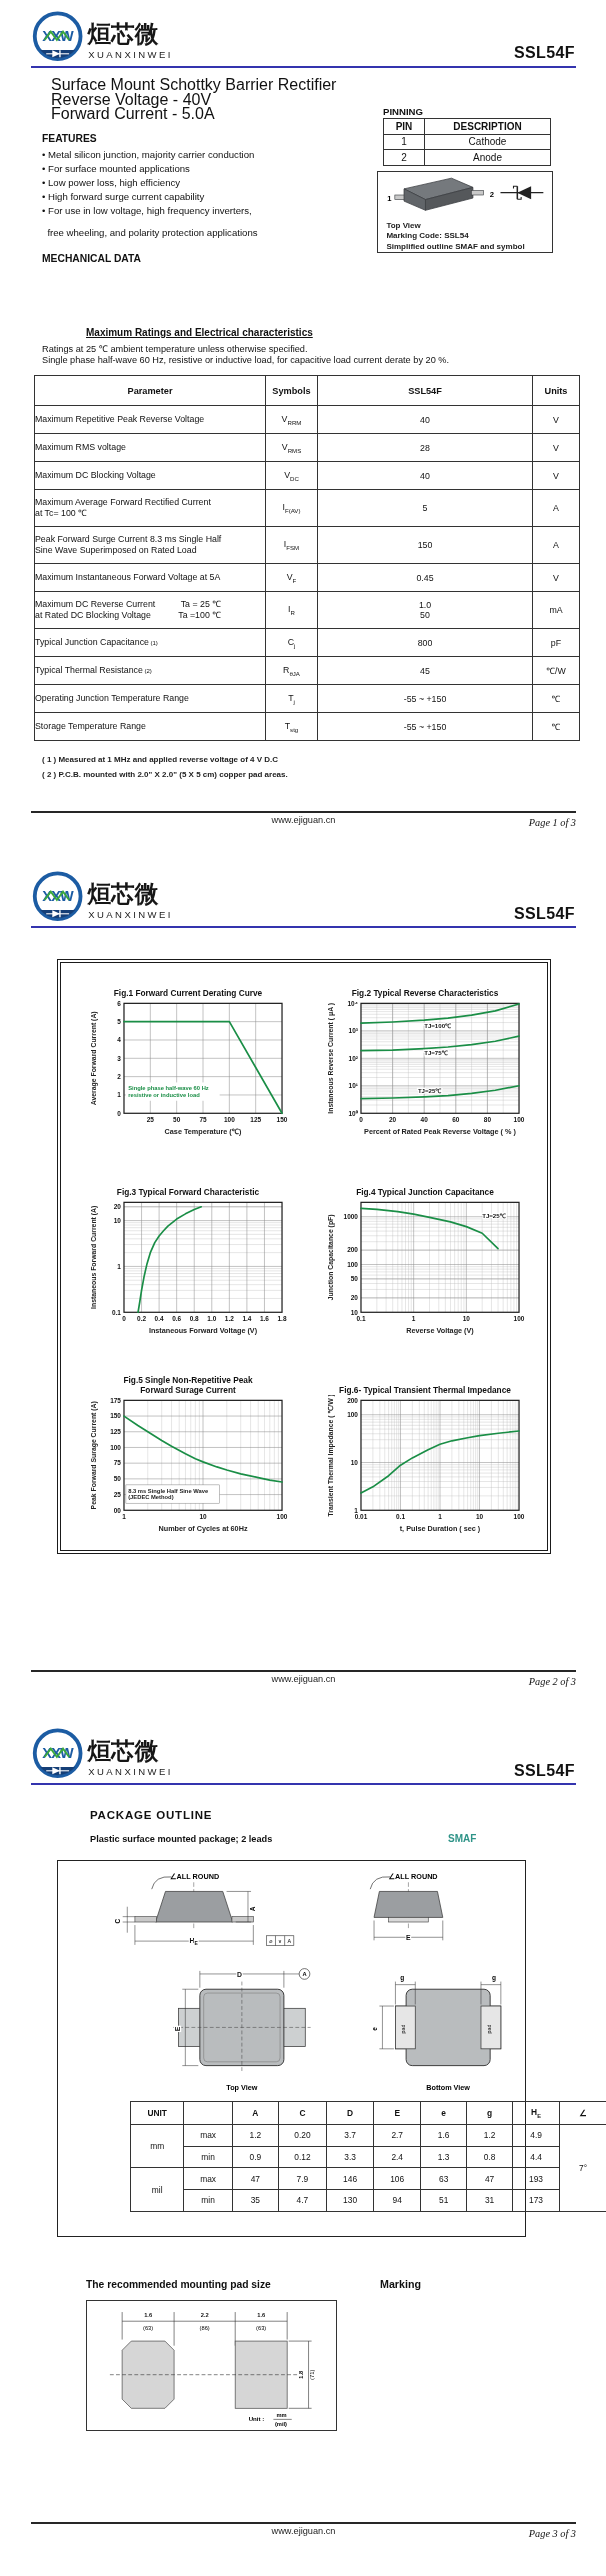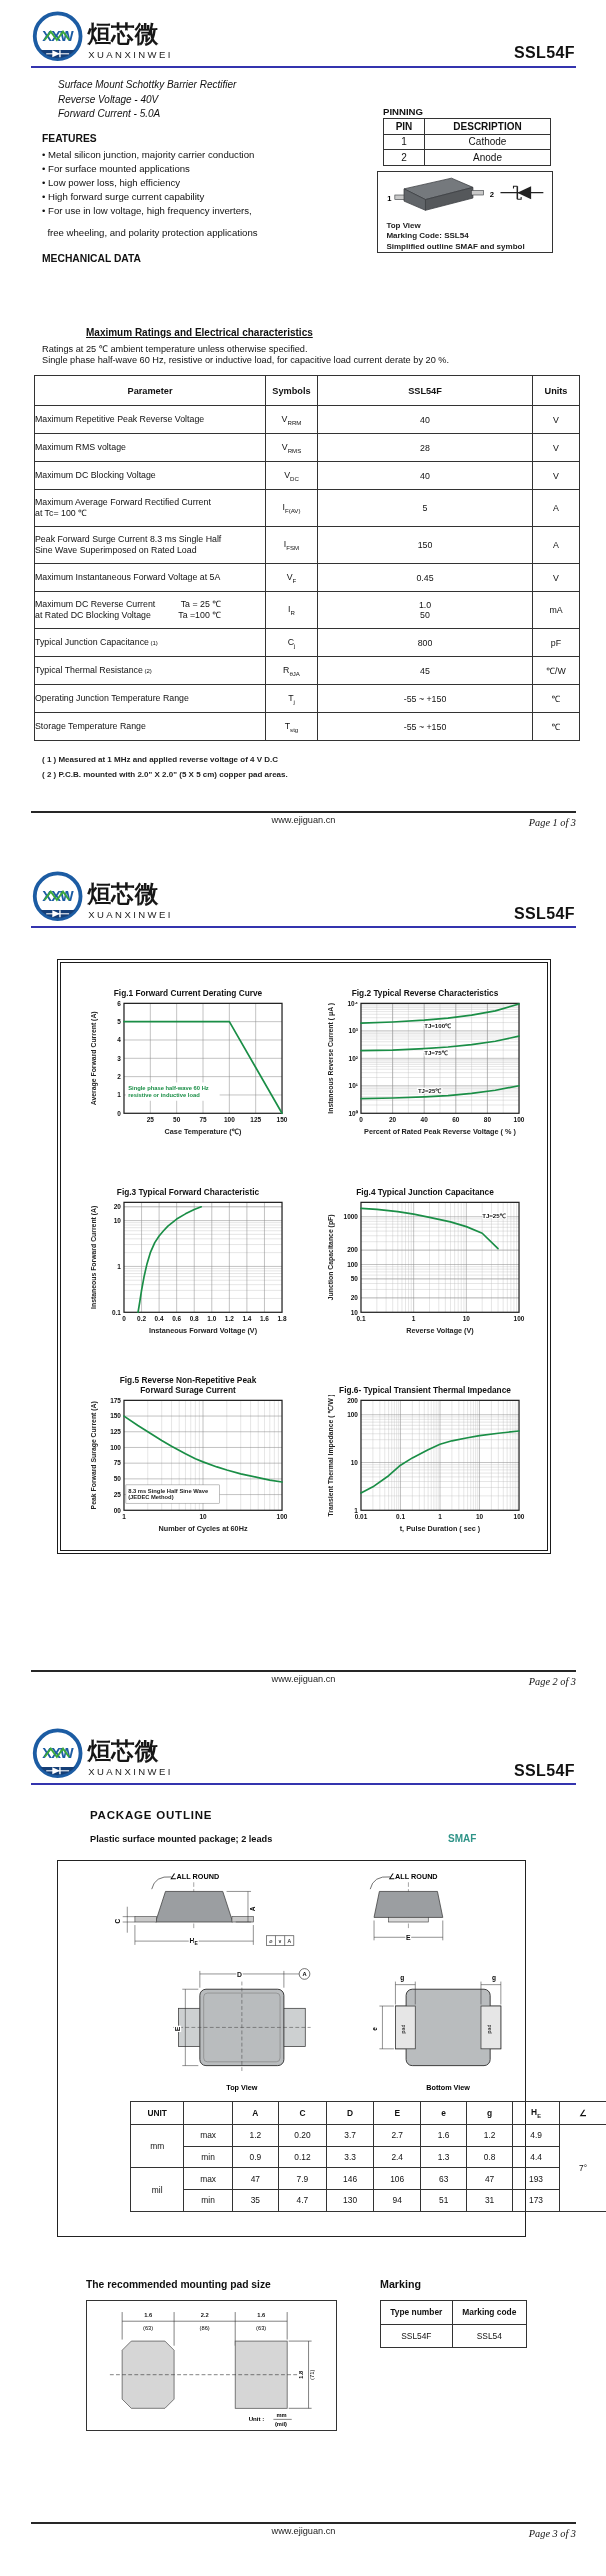--- a/index.html
+++ b/index.html
@@ -8,21 +8,21 @@
   .abs{position:absolute;}
   
   .part-number{position:absolute;right:32px;font-size:16px;font-weight:bold;letter-spacing:0.4px;}
   .blue-rule{position:absolute;left:31px;right:31px;height:2.3px;background:#3434ae;}
   .logo{position:absolute;left:29px;width:184px;height:58px;}
   
   .pfoot{position:absolute;left:31px;right:31px;border-top:2.7px solid #262626;padding-top:2px;font-size:9.2px;}
   .pfoot .site{text-align:center;color:#222;}
   .pfoot .plabel{position:absolute;right:0;top:3.8px;font-style:italic;font-family:"Liberation Serif",serif;font-size:10.3px;}
   
-  .desc{position:absolute;left:58px;top:78px;font-size:10px;line-height:14.5px;font-style:italic;}
+  .desc{position:absolute;left:51px;top:78px;font-size:16px;line-height:14.5px;}
   .sec-title{font-size:10.3px;font-weight:bold;}
   .feat-items,.mech-items{font-size:9.6px;line-height:14px;}
   .feat-items .cont{padding-left:5.4px;margin-top:8px;}
   .pin-title{position:absolute;left:383px;top:106px;font-size:9.6px;font-weight:bold;}
   table.pinning{position:absolute;left:383px;top:118px;width:168px;border-collapse:collapse;border:1.1px solid #333;}
   table.pinning th,table.pinning td{border:0.8px solid #333;font-size:10px;height:14.5px;text-align:center;padding:0;}
   table.pinning th{font-weight:bold;}
   .pkg-box{position:absolute;left:377px;top:171px;width:174px;height:80px;border:1.1px solid #333;}
   .pkg-box .cap{position:absolute;left:8.4px;top:49px;font-size:8px;font-weight:bold;line-height:10.3px;color:#222;}
   .ratings-head{position:absolute;left:42px;}
@@ -572,21 +572,21 @@
         <text x="44" y="110.25798845992756" text-anchor="end" font-size="8.5" font-weight="bold" fill="#111">50</text>
         <text x="44" y="91.41932948664251" text-anchor="end" font-size="8.5" font-weight="bold" fill="#111">100</text>
         <text x="44" y="72.58067051335748" text-anchor="end" font-size="8.5" font-weight="bold" fill="#111">200</text>
         <text x="44" y="28.838658973285035" text-anchor="end" font-size="8.5" font-weight="bold" fill="#111">1000</text>
         <text x="151.5" y="178" text-anchor="middle" font-size="9.5" font-weight="600" fill="#222">Reverse  Voltage (V)</text>
         <text x="11" y="79" transform="rotate(-90 11 79)" text-anchor="middle" font-size="9" font-weight="600" fill="#222">Junction Capacitance (pF)</text>
       </svg>
   </div>
   <div class="fig" style="left:73px;top:1370px">
     <div class="fig-title">
-        <span>Fig.5  Reverse Non-Repetitive Peak</span>
+        <span>Fig.5  Single Non-Repetitive Peak</span>
         <span class="auto-hide">Forward Surage Current</span>
       </div>
     <svg class="plot" viewBox="0 0 265 186" width="203" height="142">
         <line x1="79.15660455122205" x2="79.15660455122205" y1="7" y2="151" stroke="#bcbcbc" stroke-width="0.5"></line>
         <line x1="97.38204986348507" x2="97.38204986348507" y1="7" y2="151" stroke="#bcbcbc" stroke-width="0.5"></line>
         <line x1="110.3132091024441" x2="110.3132091024441" y1="7" y2="151" stroke="#bcbcbc" stroke-width="0.5"></line>
         <line x1="120.34339544877795" x2="120.34339544877795" y1="7" y2="151" stroke="#bcbcbc" stroke-width="0.5"></line>
         <line x1="128.5386544147071" x2="128.5386544147071" y1="7" y2="151" stroke="#bcbcbc" stroke-width="0.5"></line>
         <line x1="135.4676471414756" x2="135.4676471414756" y1="7" y2="151" stroke="#bcbcbc" stroke-width="0.5"></line>
         <line x1="141.46981365366617" x2="141.46981365366617" y1="7" y2="151" stroke="#bcbcbc" stroke-width="0.5"></line>
@@ -892,32 +892,20 @@
       <g>
         <text x="232" y="157" font-size="8" font-weight="bold" text-anchor="end">Unit :</text>
         <text x="248" y="152" font-size="7.5" font-weight="bold">mm</text>
         <line x1="244" y1="154.5" x2="268" y2="154.5" stroke="#333" stroke-width="0.8"></line>
         <text x="246" y="163" font-size="7.5" font-weight="bold">(mil)</text>
       </g>
     </svg>
   </div>
 
   <div class="marking-title">Marking</div>
-  <table class="marking">
-    <tbody>
-        <tr>
-      <th>Type number</th>
-      <th>Marking code</th>
-    </tr>
-    <tr>
-      <td>SSL54F</td>
-      <td>SSL54</td>
-    </tr>
-  </tbody>
-    </table>
 
   <div class="pfoot" style="top:2522px">
     <div class="site">www.ejiguan.cn</div>
     <div class="plabel">Page  3  of  3</div>
   </div>
 
 </div>
 
 
 </body></html>

